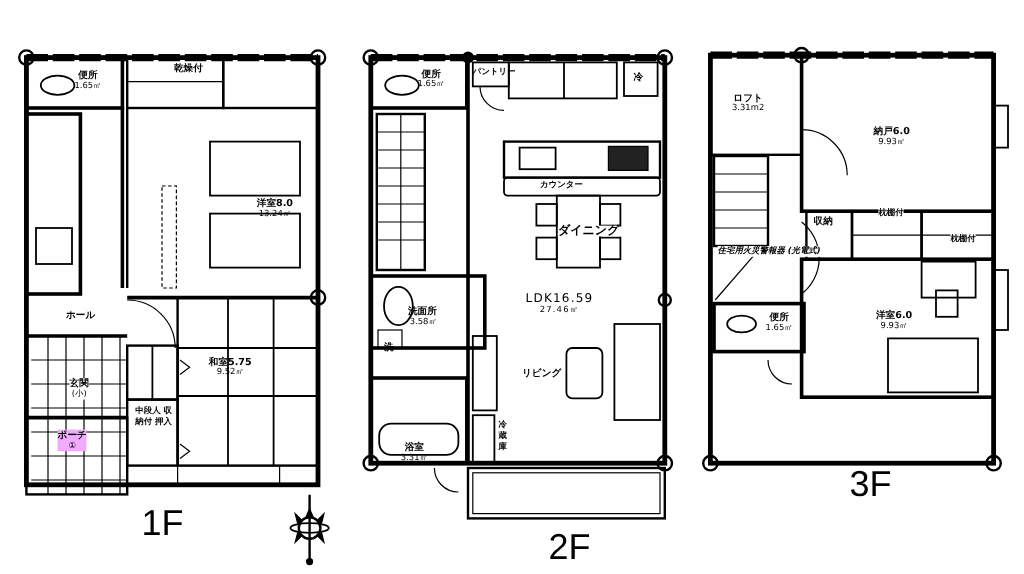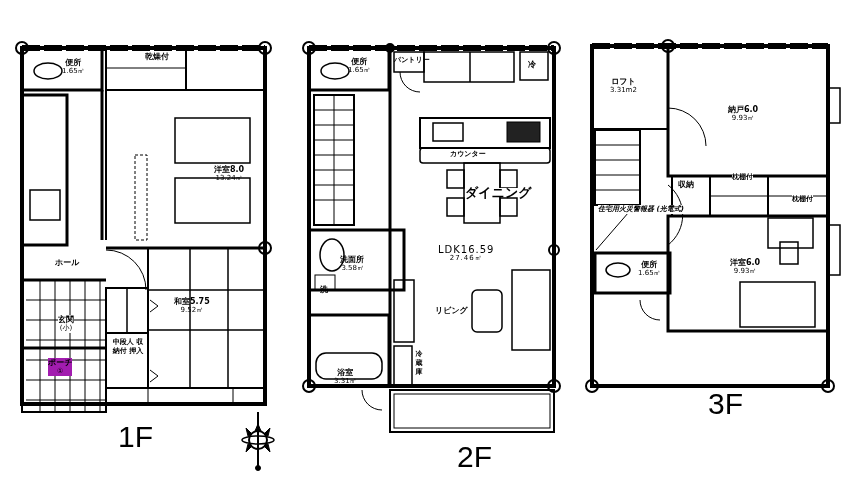--- a/index.html
+++ b/index.html
@@ -89,21 +89,21 @@
   </div>
   <div class="lbl" style="left:174px;top:297px;">
     <span>和室5.75</span><span class="sub">9.52㎡</span>
   </div>
   <div class="lbl" style="left:55px;top:258px;">
     <span>ホール</span>
   </div>
   <div class="lbl" style="left:58px;top:315px;background:#fff;">
     <span>玄関</span><span class="sub">(小)</span>
   </div>
-  <div class="lbl" style="left:48px;top:358px;background:#a21caf;font-family:Liberation Serif, serif;">
+  <div class="lbl" style="left:48px;top:358px;background:#f0abfc;font-family:Liberation Serif, serif;">
     <span>ポーチ</span><span class="sub">①</span>
   </div>
   <div class="lbl" style="left:110px;top:338px;width:36px;white-space:normal;font-size:7px;">
     <span>中段人 収納付 押入</span>
   </div>
   <div class="flr" style="left:118px;top:420px;">1F</div>
 </div>
 
 <div style="position:absolute;left:238px;top:412px;width:40px;height:60px;">
   <svg width="40" height="60">
@@ -192,21 +192,21 @@
   </div>
   <div class="lbl" style="left:104px;top:56px;font-size:7px;">
     <span>パントリー</span>
   </div>
   <div class="lbl" style="left:238px;top:60px;">
     <span>冷</span>
   </div>
   <div class="lbl" style="left:160px;top:150px;font-size:7px;">
     <span>カウンター</span>
   </div>
-  <div class="lbl" style="left:175px;top:188px;font-size:13px;background:#fff;">
+  <div class="lbl" style="left:175px;top:188px;font-size:10px;background:#fff;">
     <span>ダイニング</span>
   </div>
   <div class="lbl big" style="left:148px;top:245px;">
     <span>LDK16.59</span><span class="sub">27.46㎡</span>
   </div>
   <div class="lbl" style="left:145px;top:306px;">
     <span>リビング</span>
   </div>
   <div class="lbl" style="left:50px;top:255px;text-align:right;">
     <span>洗面所</span><span class="sub">3.58㎡</span>

